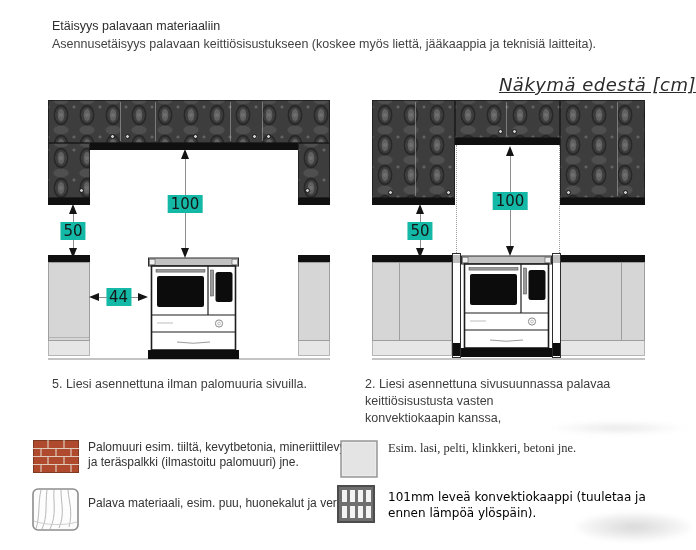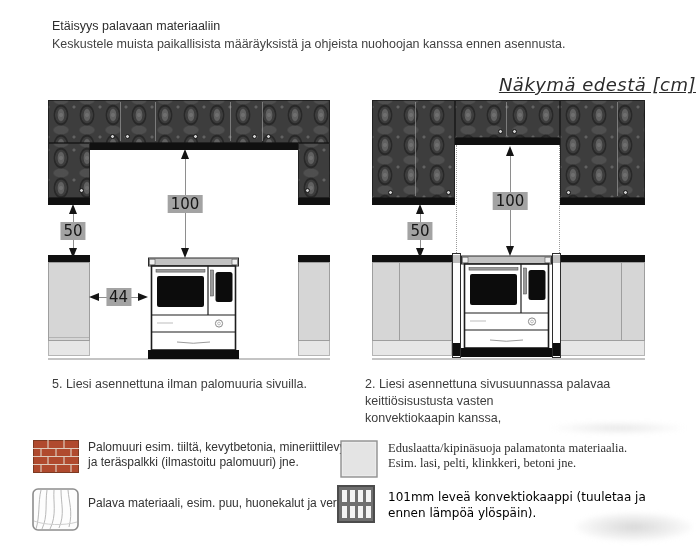--- a/index.html
+++ b/index.html
@@ -47,21 +47,21 @@
   .dline-h{position:absolute;top:50%;left:2px;right:2px;height:1px;background:#8e8e8e;}
   .ah{position:absolute;width:0;height:0;}
   .ah.up{top:-1px;left:50%;transform:translateX(-50%);
          border-left:4px solid transparent;border-right:4px solid transparent;border-bottom:10px solid #141414;}
   .ah.down{bottom:-1px;left:50%;transform:translateX(-50%);
          border-left:4px solid transparent;border-right:4px solid transparent;border-top:10px solid #141414;}
   .ah.lt{left:-1px;top:50%;transform:translateY(-50%);
          border-top:4px solid transparent;border-bottom:4px solid transparent;border-right:10px solid #141414;}
   .ah.rt{right:-1px;top:50%;transform:translateY(-50%);
          border-top:4px solid transparent;border-bottom:4px solid transparent;border-left:10px solid #141414;}
-  .dlabel{position:absolute;left:50%;top:50%;transform:translate(-50%,-50%);background:#a3a3a3;
+  .dlabel{position:absolute;left:50%;top:50%;transform:translate(-50%,-50%);background:#14b8a6;
           padding:0 3px;font-family:"DejaVu Sans",sans-serif;font-size:15px;color:#161616;white-space:nowrap;}
 
   .stove{position:absolute;z-index:3;}
   .conv-strip{position:absolute;background:#fdfdfd;border:1px solid #2c2c2c;box-sizing:border-box;z-index:2;}
   .conv-cap{position:absolute;left:0;right:0;top:1px;height:8px;background:#bdbdbd;}
   .conv-foot{position:absolute;left:0;right:0;bottom:1px;height:13px;background:#0d0d0d;}
 
   
   .caption{position:absolute;top:376px;font-size:12.5px;color:#3d3d3d;line-height:17px;}
   #cap1{left:52px;width:300px;}
@@ -81,21 +81,21 @@
     background:radial-gradient(ellipse at 50% 50%, rgba(190,190,190,.35), transparent 70%);
     filter:blur(2px);border-radius:50%;}
 </style>
 </head>
 <body>
 
 <div class="page">
 
   <div class="header">
     <div class="title">Etäisyys palavaan materiaaliin</div>
-    <div class="sub">Keskustele muista paikallisista määräyksistä ja ohjeista nuohoojan kanssa ennen asennusta.</div>
+    <div class="sub">Asennusetäisyys palavaan keittiösisustukseen (koskee myös liettä, jääkaappia ja teknisiä laitteita).</div>
   </div>
   <div class="view-heading">
     <span>Näkymä edestä [cm]</span>
   </div>
 
   <div class="diagram" id="diagL">
 
     <div class="abs damask" style="left:0;top:0;width:282px;height:43px;"></div>
     <div class="abs black-band" style="left:42px;top:43px;width:208px;height:7px;"></div>
     <div class="abs damask" style="left:0;top:43px;width:42px;height:55px;"></div>
@@ -282,21 +282,20 @@
   </svg>
   <div class="legend-text" style="left:88px;top:496px;width:300px;">
     <div>Palava materiaali, esim. puu, huonekalut ja verhot.</div>
   </div>
 
   <svg class="legend-icon" style="left:340px;top:440px;" width="38" height="38" viewBox="0 0 38 38">
     <rect x="1" y="1" width="36" height="36" fill="#ebebeb" stroke="#8f8f8f" stroke-width="1.4"></rect>
     <rect x="3" y="3" width="32" height="32" fill="#e4e4e4" stroke="none"></rect>
   </svg>
   <div class="legend-text legend-serif" style="left:388px;top:441px;width:290px;">
-    <div>Eduslaatta/kipinäsuoja palamatonta materiaalia.</div>
     <div>Esim. lasi, pelti, klinkkeri, betoni jne.</div>
   </div>
 
   <svg class="legend-icon" style="left:337px;top:485px;" width="38" height="38" viewBox="0 0 38 38">
     <rect x="1" y="1" width="36" height="36" fill="#6f6f6f" stroke="#4c4c4c" stroke-width="2"></rect>
     <rect x="5" y="5" width="5" height="12" fill="#f3f3f3"></rect>
     <rect x="13" y="5" width="5" height="12" fill="#f3f3f3"></rect>
     <rect x="21" y="5" width="5" height="12" fill="#f3f3f3"></rect>
     <rect x="29" y="5" width="5" height="12" fill="#f3f3f3"></rect>
     <rect x="5" y="21" width="5" height="12" fill="#f3f3f3"></rect>

